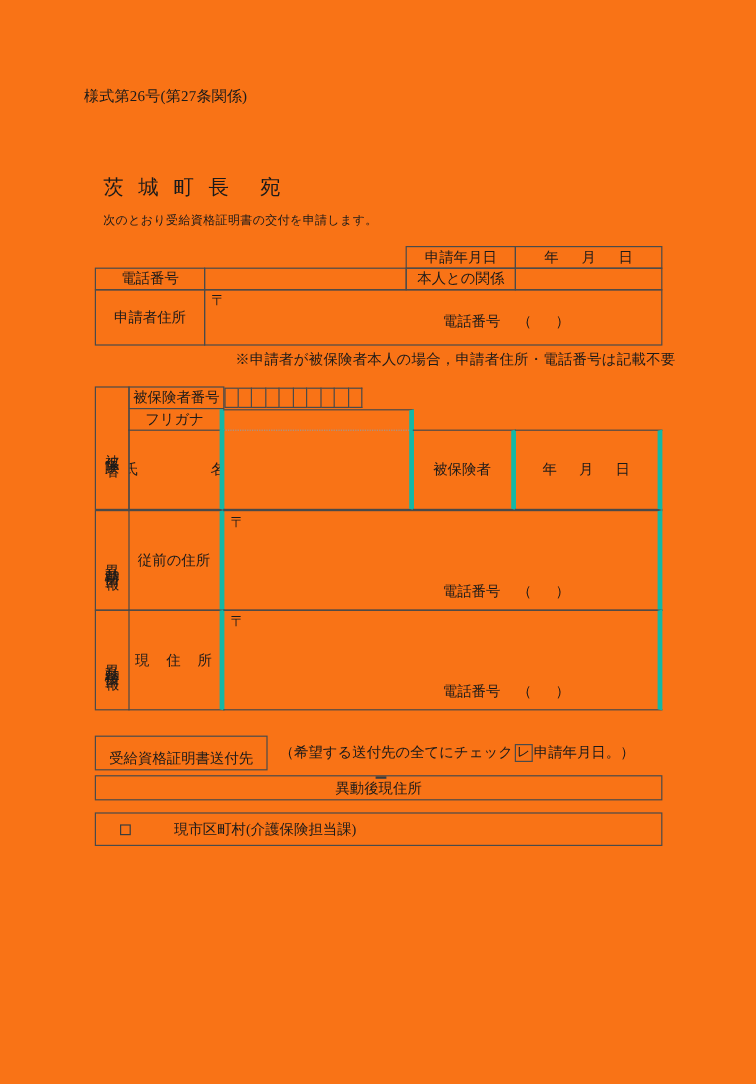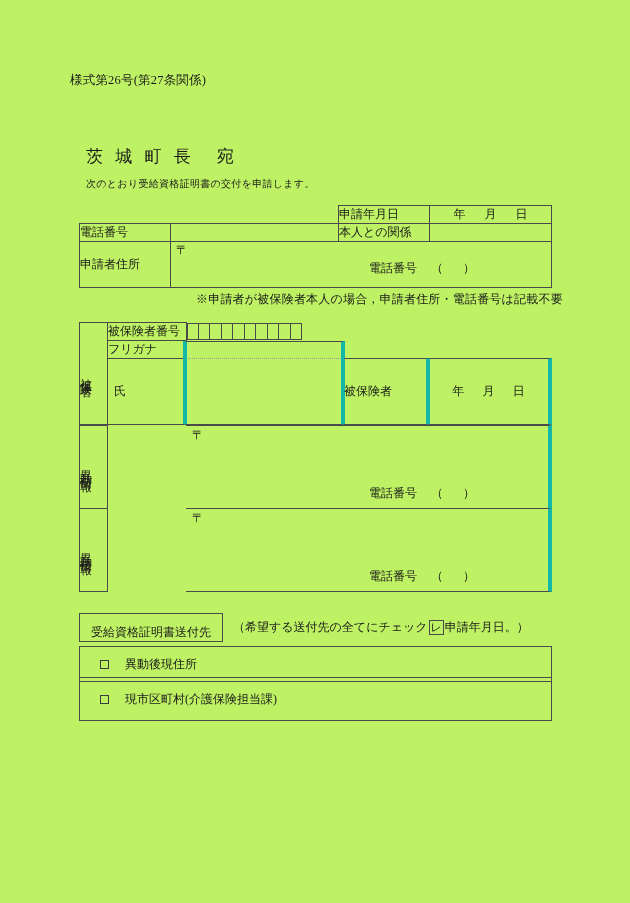--- a/index.html
+++ b/index.html
@@ -8,21 +8,21 @@
     background: #ffffff;
   }
   body {
     font-family: "Liberation Serif", "DejaVu Serif", serif;
     color: #1a1a1a;
   }
   .page {
     position: relative;
     width: 630px;
     height: 903px;
-    background: #bef264;
+    background: #f97316;
     overflow: hidden;
   }
 
   
   .form-code {
     position: absolute;
     left: 70px;
     top: 72px;
     font-size: 12.5px;
     letter-spacing: 0.2px;
@@ -53,21 +53,21 @@
     font-size: 10px;
     letter-spacing: 0.3px;
     white-space: nowrap;
   }
   .cell {
     position: absolute;
     box-sizing: border-box;
     font-size: 12px;
     display: flex;
     align-items: center;
-    justify-content: flex-start;
+    justify-content: center;
     white-space: nowrap;
     overflow: hidden;
   }
   .bd      { border: 1px solid #4a4a4a; }
   .bd-t    { border-top: 1px solid #4a4a4a; }
   .bd-r    { border-right: 4px solid #14b8a6; }
   .bd-b    { border-bottom: 1px solid #4a4a4a; }
   .bd-l    { border-left: 1px solid #4a4a4a; }
   .dotted-b{ border-bottom: 1px dotted #9a9a9a; }
 
@@ -266,46 +266,52 @@
     <div class="date-line">
       <span>年</span>
       <span>月</span>
       <span>日</span>
     </div>
   </div>
 
   <div class="cell bd" style="left:79px; top:425px; width:29px; height:84px;">
     <span class="vlabel">異動前情報</span>
   </div>
+  <div class="cell bd-t bd-r bd-b" style="left:107px; top:425px; width:80px; height:84px;">
+    <span>従前の住所</span>
+  </div>
   <div class="cell bd-t bd-r bd-b" style="left:186px; top:425px; width:366px; height:84px;"></div>
   <div class="postal" style="left:192px; top:429px;">〒</div>
   <div class="tel-line" style="left:369px; top:485px;">
     <span>電話番号</span><span class="paren">（</span><span>）</span>
   </div>
 
   <div class="cell bd" style="left:79px; top:508px; width:29px; height:84px;">
     <span class="vlabel">異動後情報</span>
   </div>
+  <div class="cell bd-t bd-r bd-b" style="left:107px; top:508px; width:80px; height:84px;">
+    <span class="sp1">現　住　所</span>
+  </div>
   <div class="cell bd-t bd-r bd-b" style="left:186px; top:508px; width:366px; height:84px;"></div>
   <div class="postal" style="left:192px; top:512px;">〒</div>
   <div class="tel-line" style="left:369px; top:568px;">
     <span>電話番号</span><span class="paren">（</span><span>）</span>
   </div>
 
   <div class="chk-head" style="left:79px; top:613px; width:144px; height:29px;">
     <span>受給資格証明書送付先</span>
   </div>
   <div class="chk-note" style="left:233px; top:613px; height:29px;">
     <span>（希望する送付先の全てにチェック</span>
       <span class="chk-mark-box">レ</span>
       <span>申請年月日。）</span>
   </div>
 
-  <div class="chk-row" style="left:79px; top:646px; width:473px; height:36px;">
+  <div class="chk-row" style="left:79px; top:646px; width:473px; height:21px;flex-direction:column;">
     <span class="box"></span>
     <span>異動後現住所</span>
   </div>
-  <div class="chk-row" style="left:79px; top:677px; width:473px; height:44px;">
+  <div class="chk-row" style="left:79px; top:677px; width:473px; height:28px;gap:20px;">
     <span class="box"></span>
     <span>現市区町村(介護保険担当課)</span>
   </div>
 
 </div>
 
 </body></html>

